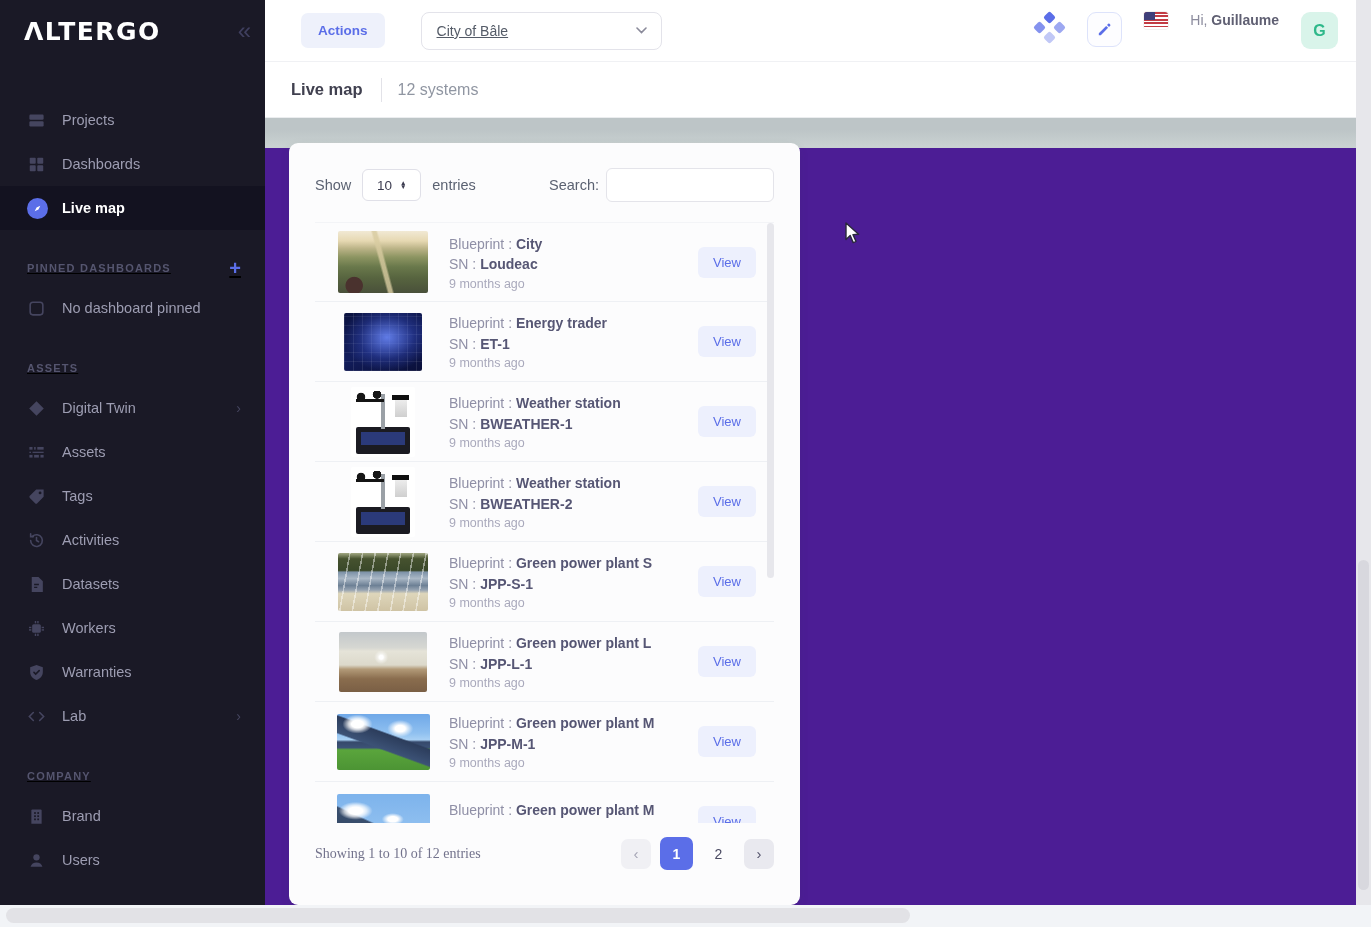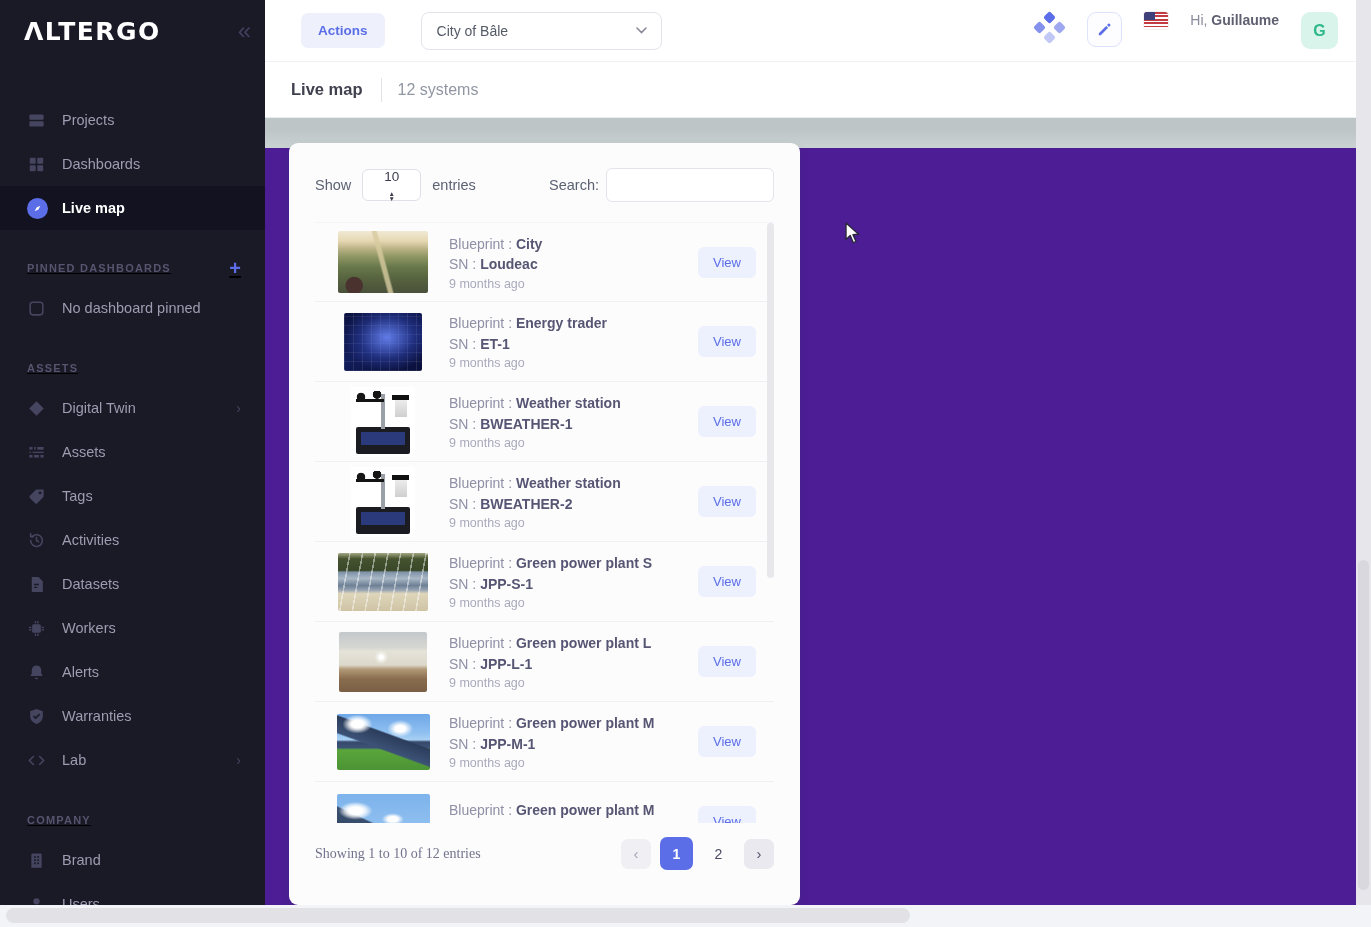--- a/index.html
+++ b/index.html
@@ -20,21 +20,21 @@
   .livemap-badge svg { width:13px; height:13px; }
   .sec-head { display:flex; align-items:center; justify-content:space-between; padding:0 24px 0 27px; margin-top:28px; margin-bottom:8px; height:20px;text-decoration:underline; }
   .sec-title { color:#55556f; font-size:11px; letter-spacing:1.2px; font-weight:600; }
   .sec-plus { color:#5b6ee8; font-size:20px; font-weight:700; line-height:1; cursor:pointer; }
   svg { display:block; }
 
   
   .main { flex:1; display:flex; flex-direction:column; min-width:0; }
   .topbar { height:62px; background:#ffffff; display:flex; align-items:center; padding:0 18px 0 36px; border-bottom:1px solid #f0f1f4; }
   .btn-actions { background:#eef1fb; color:#5b6ee8; font-size:13.5px; font-weight:600; border:none; border-radius:7px; padding:10px 17px; cursor:pointer; font-family:inherit; }
-  .sys-select { margin-left:36px; width:241px; height:38px; border:1px solid #e3e3ea; border-radius:8px; display:flex; align-items:center; justify-content:space-between; padding:0 14px 0 15px; color:#545b67; font-size:14px; background:#fff; cursor:pointer; }
+  .sys-select { margin-left:36px; width:241px; height:38px; border:1px solid #e3e3ea; border-radius:8px; display:flex; align-items:center; justify-content:space-between; padding:0 14px 0 15px; color:#545b67; font-size:14px; background:#fff; cursor:pointer;text-decoration:underline; }
   .top-right { margin-left:auto; display:flex; align-items:flex-start; gap:22px; }
   .diamonds { position:relative; width:30px; height:30px; cursor:pointer; }
   .diamonds i { position:absolute; width:9px; height:9px; border-radius:2px; transform:rotate(45deg); background:#5b6ee8; }
   .diamonds .d1 { top:1px; left:10px; }
   .diamonds .d2 { top:11px; left:0; opacity:.75; }
   .diamonds .d3 { top:11px; left:20px; opacity:.6; }
   .diamonds .d4 { top:21px; left:10px; opacity:.38; }
   .edit-btn { width:35px; height:35px; border-radius:9px; border:1px solid #dde3fb; background:#fdfdff; display:flex; align-items:center; justify-content:center; cursor:pointer; }
   .flag { width:24px; height:17px; border-radius:3px; background:repeating-linear-gradient(180deg,#c23b43 0 1.7px,#ffffff 1.7px 3.4px); position:relative; overflow:hidden; cursor:pointer; box-shadow:0 0 0 1px rgba(0,0,0,.05); }
   .flag::before { content:""; position:absolute; top:0; left:0; width:11px; height:8px; background:#3f3f7a; }
@@ -46,21 +46,21 @@
   .ph-title { font-size:16.5px; font-weight:700; color:#40404f; }
   .ph-div { width:1px; height:24px; background:#e2e2e8; margin:0 16px 0 18px; }
   .ph-count { font-size:16px; color:#9096a2; }
 
   .map-area { flex:1; position:relative; background:#4c1d95; overflow:hidden; }
   .map-area::before { content:""; position:absolute; top:0; left:0; right:0; height:30px; background:linear-gradient(180deg,#bdc5c7 0,#bdc5c7 12px,#c9d1d1 28px); }
 
   
   .panel { position:absolute; left:24px; top:25px; width:511px; height:762px; background:#fcfcfd; border-radius:9px; box-shadow:0 3px 10px rgba(50,58,70,.10); padding:24px 26px 18px 26px; }
   .controls { display:flex; align-items:center; height:36px; color:#5b6272; font-size:14.5px; }
-  .size-select { display:flex; align-items:center; justify-content:center; gap:8px; width:59px; height:32px; border:1px solid #e0e0e8; border-radius:6px; margin:0 11px; background:#fff; cursor:pointer; color:#3c3c50; font-size:13.5px;flex-direction:column; }
+  .size-select { display:flex; align-items:center; justify-content:center; gap:8px; width:59px; height:32px; border:1px solid #e0e0e8; border-radius:6px; margin:0 11px; background:#fff; cursor:pointer; color:#3c3c50; font-size:13.5px; }
   .sorter { display:flex; flex-direction:column; font-size:6.5px; line-height:4.5px; color:#3c3c50; }
   .search-wrap { margin-left:auto; display:flex; align-items:center; gap:7px; }
   .search-input { width:168px; height:34px; border:1px solid #e4e4ea; border-radius:6px; background:#fff; outline:none; font-family:inherit; font-size:14px; padding:0 10px; color:#5b6272; }
 
   .list { margin-top:19px; height:601px; overflow:hidden; position:relative; }
   .row { height:80px; display:flex; align-items:center; padding:0 18px 0 16px; border-bottom:1px solid #eef0f4; }
   .row:first-child { border-top:1px solid #f3f4f7; }
   .thumb-wrap { width:104px; flex:0 0 104px; display:flex; align-items:center; justify-content:center; }
   .ti { border-radius:2px; }
   .ti[data-thumb="city"] { width:90px; height:62px;
@@ -250,29 +250,20 @@
               <rect x="2.5" y="12.9" width="3" height="1.8"></rect>
               <rect x="18.5" y="9.8" width="3" height="1.8"></rect>
               <rect x="18.5" y="12.9" width="3" height="1.8"></rect>
             </svg>
         </span>
         <span>Workers</span>
       </div>
       <div class="nav-item">
         <span class="nicon">
           <svg viewBox="0 0 24 24" fill="currentColor">
-              <path d="M12 3a6 6 0 0 0-6 6v4.2L4.2 16.5h15.6L18 13.2V9a6 6 0 0 0-6-6Z"></path>
-              <path d="M10 18.5a2 2 0 0 0 4 0Z"></path>
-            </svg>
-        </span>
-        <span>Alerts</span>
-      </div>
-      <div class="nav-item">
-        <span class="nicon">
-          <svg viewBox="0 0 24 24" fill="currentColor">
               <path d="M12 2.5 20 5.5v6c0 5-3.4 8.4-8 10-4.6-1.6-8-5-8-10v-6Z"></path>
               <path d="m8.8 11.8 2.2 2.2 4.4-4.4" fill="none" stroke="#1a1926" stroke-width="2" stroke-linecap="round"></path>
             </svg>
         </span>
         <span>Warranties</span>
       </div>
       <div class="nav-item">
         <span class="nicon">
           <svg viewBox="0 0 24 24" fill="none" stroke="currentColor" stroke-width="2" stroke-linecap="round">
               <path d="m8 7-5 5 5 5"></path>

